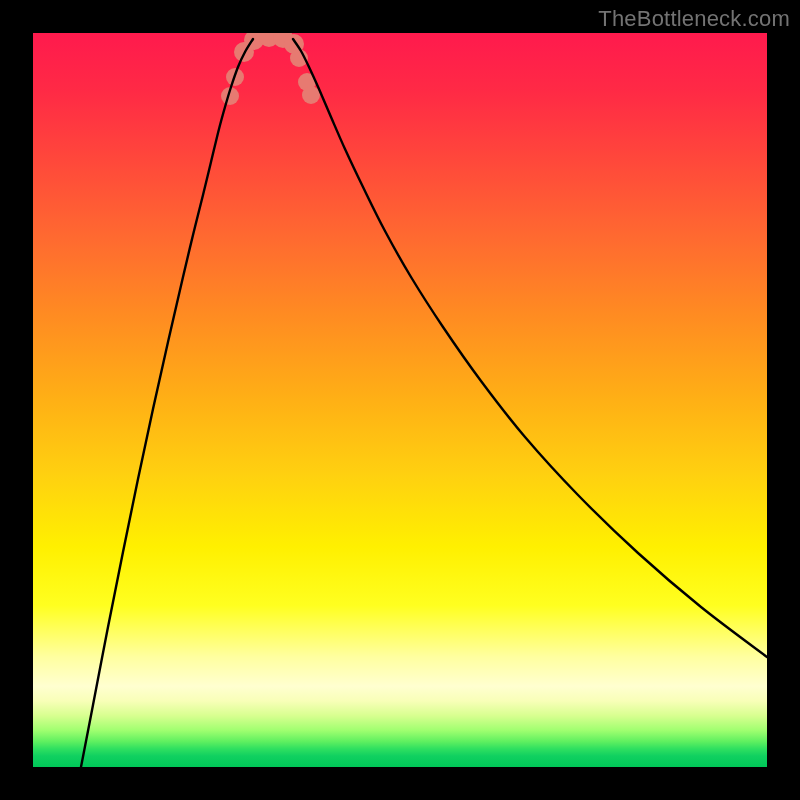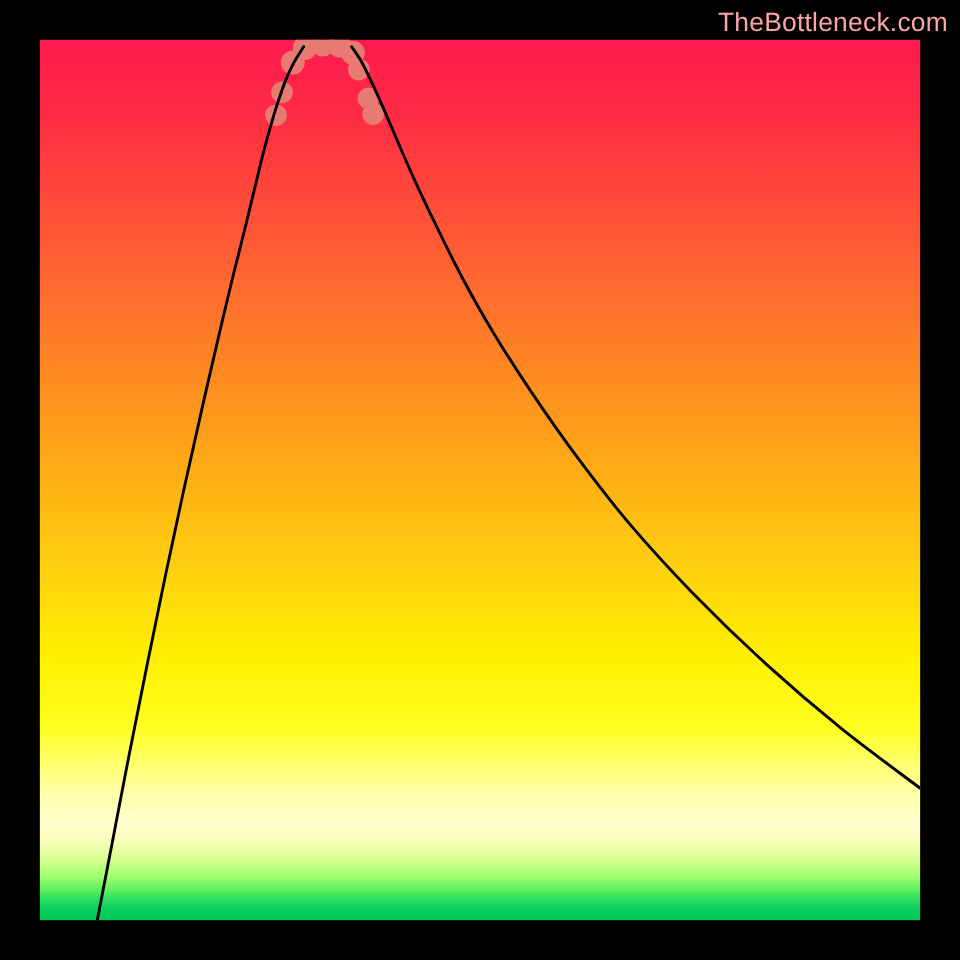--- a/index.html
+++ b/index.html
@@ -48,21 +48,21 @@
       #60f060 96.5%,
       #30e060 97.5%,
       #10d060 98.5%,
       #00c858 100%
     );
   }
   .watermark {
     position: absolute;
     top: 6px;
     right: 10px;
-    color: #fca5a5;
+    color: #737373;
     font-size: 22px;
     font-weight: 400;
     letter-spacing: 0.2px;
   }
   svg.curves {
     position: absolute;
     inset: 0;
   }
 </style>
 </head>

